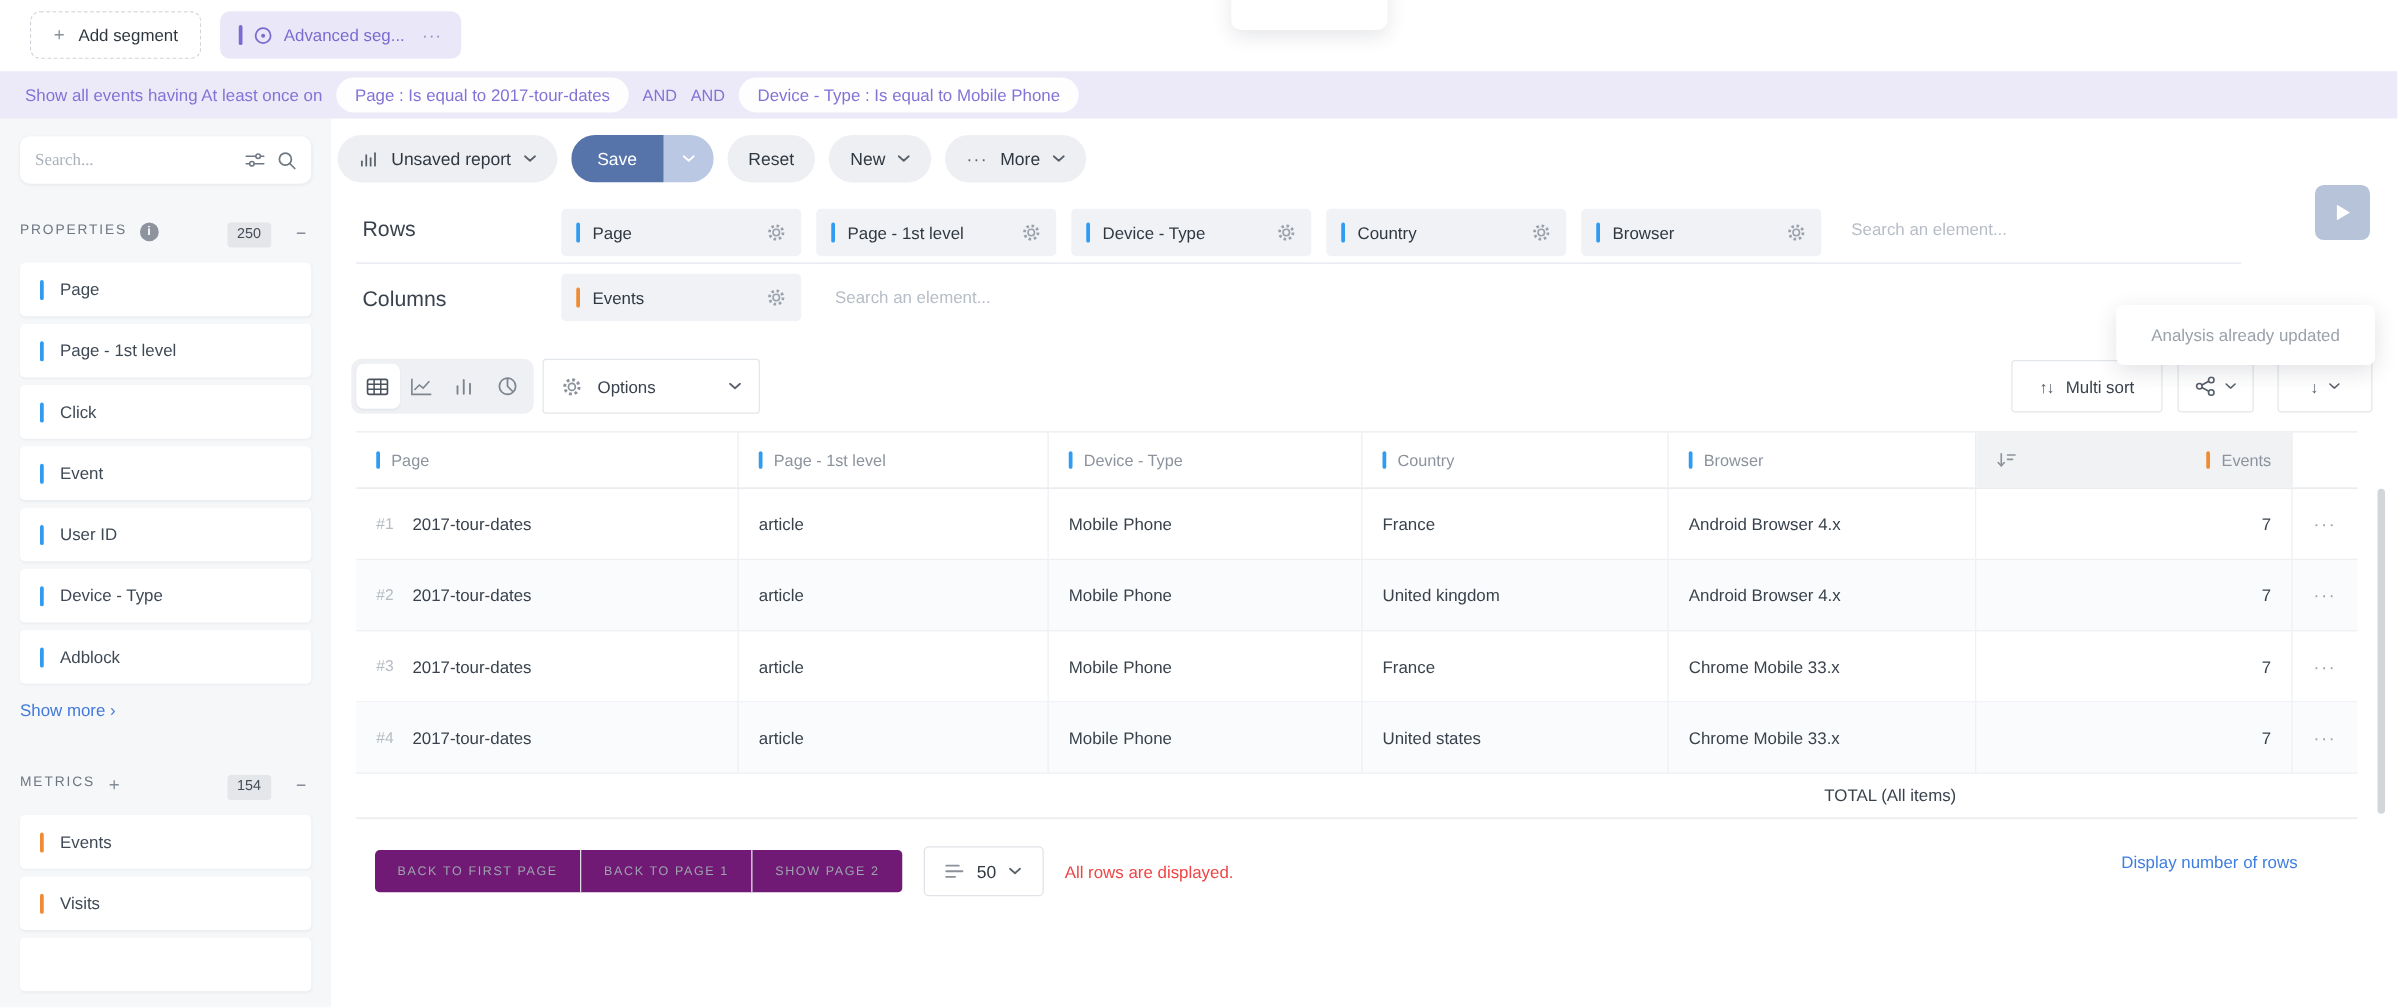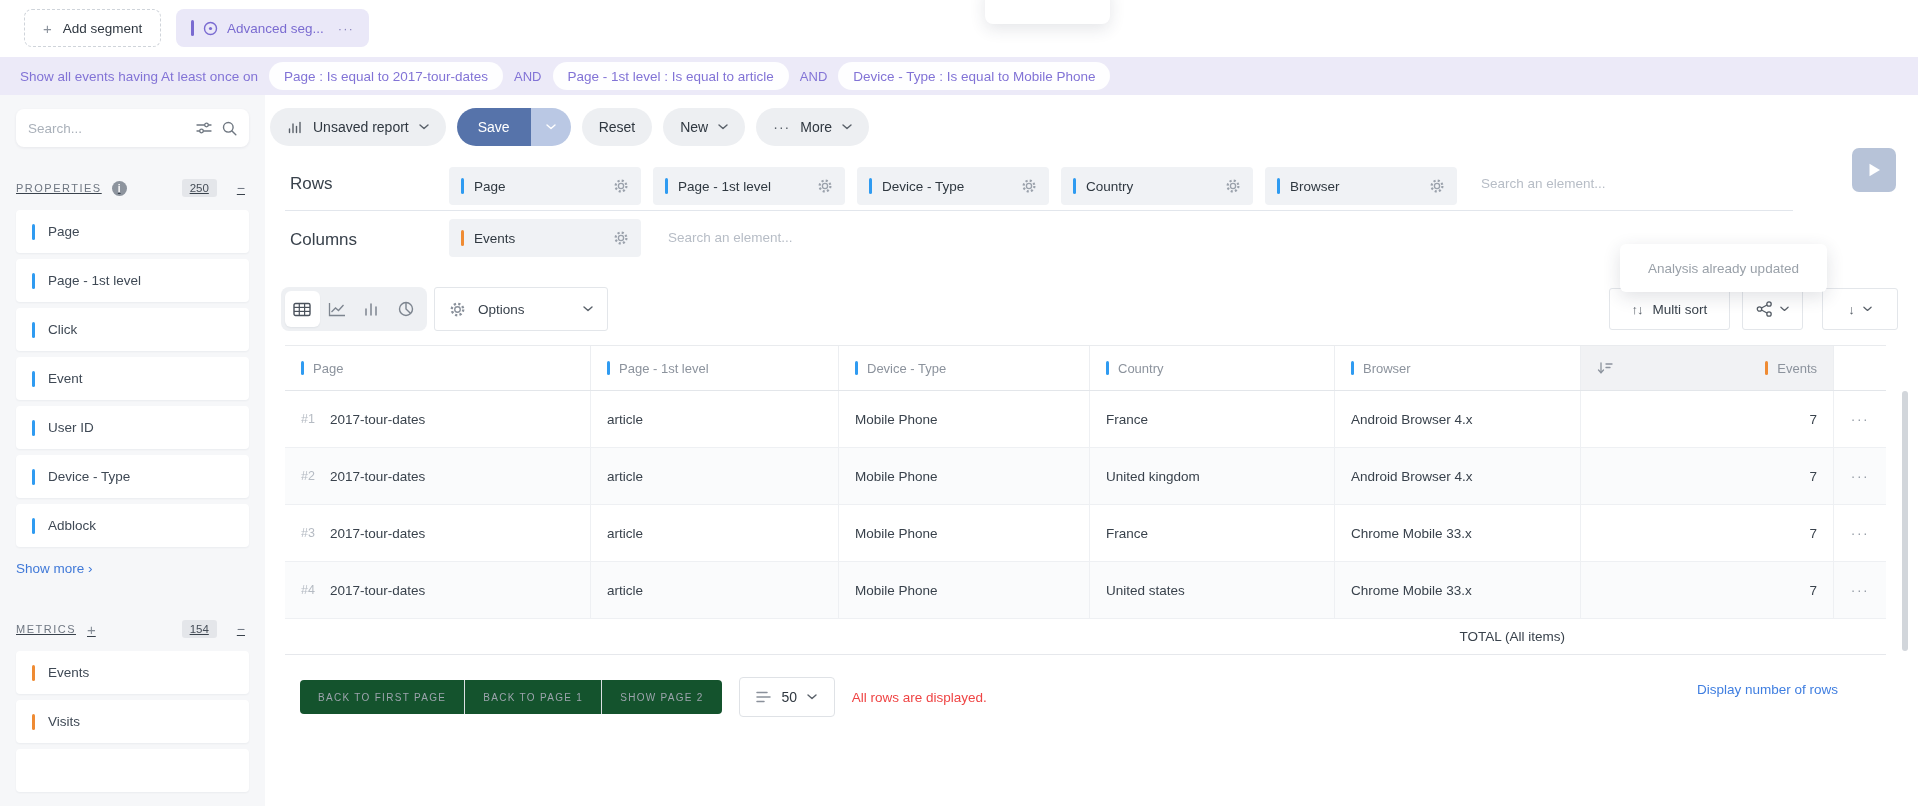--- a/index.html
+++ b/index.html
@@ -19,24 +19,24 @@
   .adv-dots { color:#8b85bd; font-size:13px; letter-spacing:1px; margin-left:5px; }
 
   
   .filterbar { position:absolute; left:0; top:57px; width:100%; height:38px; background:#eceaf8; display:flex; align-items:center; gap:11px; padding:0 20px; font-size:13.5px; color:#8273d6; }
   .fchip { background:rgba(255,255,255,.92); border-radius:15px; height:28px; display:flex; align-items:center; padding:0 15px; color:#8273d6; cursor:pointer; white-space:nowrap; }
   .fand { font-size:13px; }
 
   
   .sidebar { position:absolute; left:0; top:95px; width:265px; height:711px; background:#f6f7f9; padding:14px 16px 0 16px; overflow:hidden; }
   .searchbox { height:38px; background:#fff; border-radius:8px; box-shadow:0 1px 3px rgba(25,35,50,.07); display:flex; align-items:center; padding:0 12px; gap:10px; }
-  .searchbox input { border:none; outline:none; flex:1; min-width:0; font-size:13.5px; color:#3f4750; background:transparent; font-family:Liberation Sans, sans-serif; }
+  .searchbox input { border:none; outline:none; flex:1; min-width:0; font-size:13.5px; color:#3f4750; background:transparent; font-family:Liberation Serif, serif; }
   .searchbox input::placeholder { color:#aab1ba; }
   .icon-gray { color:#6f7781; }
-  .panel-header { display:flex; align-items:center; margin-top:31px; height:20px;text-decoration:underline; }
+  .panel-header { display:flex; margin-top:31px; height:20px; }
   .panel-header.metrics { margin-top:42px; }
   .ph-title { font-size:11px; letter-spacing:1.5px; color:#6e7681; }
   .info-dot { width:15px; height:15px; border-radius:50%; background:#8d949e; color:#fff; font-size:10px; font-weight:bold; display:flex; align-items:center; justify-content:center; margin-left:10px; }
   .ph-plus { margin-left:11px; color:#858d97; font-size:15px; cursor:pointer; }
   .ph-spacer { flex:1; }
   .ph-badge { background:#e4e6ea; border-radius:3px; font-size:11.5px; color:#454d57; padding:3px 8px; }
   .ph-collapse { margin-left:20px; margin-right:4px; color:#6e7681; font-size:14px; cursor:pointer; }
   .cardlist { margin-top:12px; display:flex; flex-direction:column; gap:6px; }
   .card { height:43px; background:#fff; border-radius:4px; box-shadow:0 1px 2px rgba(25,35,50,.05); display:flex; align-items:center; gap:13px; padding:0 16px; font-size:13.5px; color:#3f4955; cursor:pointer; flex:none; }
   .cbar { width:3px; height:16px; border-radius:2px; background:#2f9bf1; flex:none; }
@@ -60,21 +60,21 @@
   .chips { position:absolute; left:164px; top:4px; display:flex; gap:12px; }
   .cols-row .chips { top:0; }
   .qchip { width:192px; height:38px; background:#f0f2f5; border-radius:4px; display:flex; align-items:center; padding:0 12px; gap:10px; font-size:13.5px; color:#2f3840; cursor:pointer; }
   .qchip .gear { margin-left:auto; color:#9aa1ab; cursor:pointer; }
   .elem-search { position:absolute; border:none; outline:none; background:transparent; font-size:13.5px; font-family:inherit; color:#3f4750; width:250px; }
   .elem-search::placeholder { color:#b7bdc6; }
   .rows-row .elem-search { left:1196px; top:13px; }
   .cols-row .elem-search { left:383px; top:11px; }
 
   .play-btn { position:absolute; left:1587px; top:53px; width:44px; height:44px; border-radius:7px; background:#b7c3d8; display:flex; align-items:center; justify-content:center; cursor:pointer; }
-  .tooltip { position:absolute; left:1355px; top:149px; width:207px; height:48px; background:#fff; border-radius:6px; box-shadow:0 5px 18px rgba(40,50,70,.14); display:flex; align-items:center; justify-content:center; font-size:13.5px; color:#9aa1a9; z-index:5; }
+  .tooltip { position:absolute; left:1428px; top:149px; width:207px; height:48px; background:#fff; border-radius:6px; box-shadow:0 5px 18px rgba(40,50,70,.14); display:flex; align-items:center; justify-content:center; font-size:13.5px; color:#9aa1a9; z-index:5; }
 
   .viewbar { position:absolute; left:16px; top:192px; width:1841px; height:44px; }
   .segmented { position:absolute; left:0; top:0; width:146px; height:44px; background:#eef0f3; border-radius:8px; display:flex; padding:4px; }
   .seg { flex:1; border-radius:6px; display:flex; align-items:center; justify-content:center; color:#7d858f; cursor:pointer; }
   .seg.active { background:#fff; color:#4a525c; box-shadow:0 1px 2px rgba(25,35,50,.06); }
   .options-btn { position:absolute; left:153px; top:0; width:174px; height:44px; border:1px solid #e3e6ea; border-radius:3px; background:#fff; display:flex; align-items:center; gap:12px; padding:0 14px; font-size:13.5px; color:#39424c; cursor:pointer; }
   .options-btn .chev { margin-left:auto; color:#596069; }
   .options-btn .gear { color:#8a919b; }
   .rbtn { position:absolute; top:1px; height:42px; border:1px solid #e3e6ea; border-radius:3px; background:#fff; display:flex; align-items:center; justify-content:center; gap:10px; font-size:13.5px; color:#39424c; cursor:pointer; }
   .multisort { left:1328px; width:121px; }
@@ -101,21 +101,21 @@
   .td.events { justify-content:flex-end; }
   .td.actions { justify-content:center; color:#99a0a9; font-size:14px; letter-spacing:1.5px; border-right:none; cursor:pointer; }
   .total-row { display:grid; grid-template-columns:1296px 253px 52px; height:35px; }
   .total-label { display:flex; align-items:center; justify-content:flex-end; padding-right:16px; font-size:13.5px; color:#39424c; }
   .total-value { display:flex; align-items:center; justify-content:flex-end; padding-right:16px; font-size:13.5px; color:#39424c; border-left:1px solid #eef0f3; border-right:1px solid #eef0f3; }
   .vscroll { position:absolute; left:1637px; top:296px; width:6px; height:260px; background:#d2d6db; border-radius:3px; cursor:pointer; }
 
   
   .pagination { position:absolute; left:35px; top:582px; height:40px; display:flex; align-items:center; }
   .pgroup { display:flex; border-radius:4px; overflow:hidden; }
-  .pbtn { height:34px; background:#14532d; border:none; color:#9da4ad; font-size:10px; letter-spacing:1.3px; padding:12px 18px; display:flex; align-items:center; font-family:inherit; cursor:pointer; white-space:nowrap; }
+  .pbtn { height:34px; background:#701a75; border:none; color:#9da4ad; font-size:10px; letter-spacing:1.3px; padding:12px 18px; display:flex; align-items:center; font-family:inherit; cursor:pointer; white-space:nowrap; }
   .pbtn + .pbtn { border-left:1px solid #dcdfe3; }
   .psel { margin-left:17px; height:40px; width:96px; border:1px solid #dfe2e6; border-radius:4px; background:#fff; display:flex; align-items:center; justify-content:center; gap:10px; font-size:14px; color:#2f3740; cursor:pointer; }
   .psel .licon { color:#8a919b; }
   .psel .chev { color:#596069; }
   .pstatus { margin-left:17px; font-size:13.5px; color:#ef4444; }
   .display-link { position:absolute; left:1432px; top:587px; font-size:13.5px; color:#3f7ee0; cursor:pointer; }
 </style>
 </head>
 <body>
 
@@ -135,21 +135,20 @@
     </span>
     <span class="adv-label">Advanced seg...</span>
     <span class="adv-dots">···</span>
   </div>
 </div>
 
 <div class="filterbar">
   <span>Show all events having At least once on</span>
   <span class="fchip">Page : Is equal to 2017-tour-dates</span>
   <span class="fand">AND</span>
-  <span class="fchip">Page - 1st level : Is equal to article</span>
   <span class="fand">AND</span>
   <span class="fchip">Device - Type : Is equal to Mobile Phone</span>
 </div>
 
 <div class="sidebar">
   <div class="searchbox">
     <input type="text" placeholder="Search..." style="">
     <span class="icon-gray">
       <svg width="16" height="14" viewBox="0 0 16 14">
           <g stroke="currentColor" stroke-width="1.3" stroke-linecap="round" fill="#fff">

